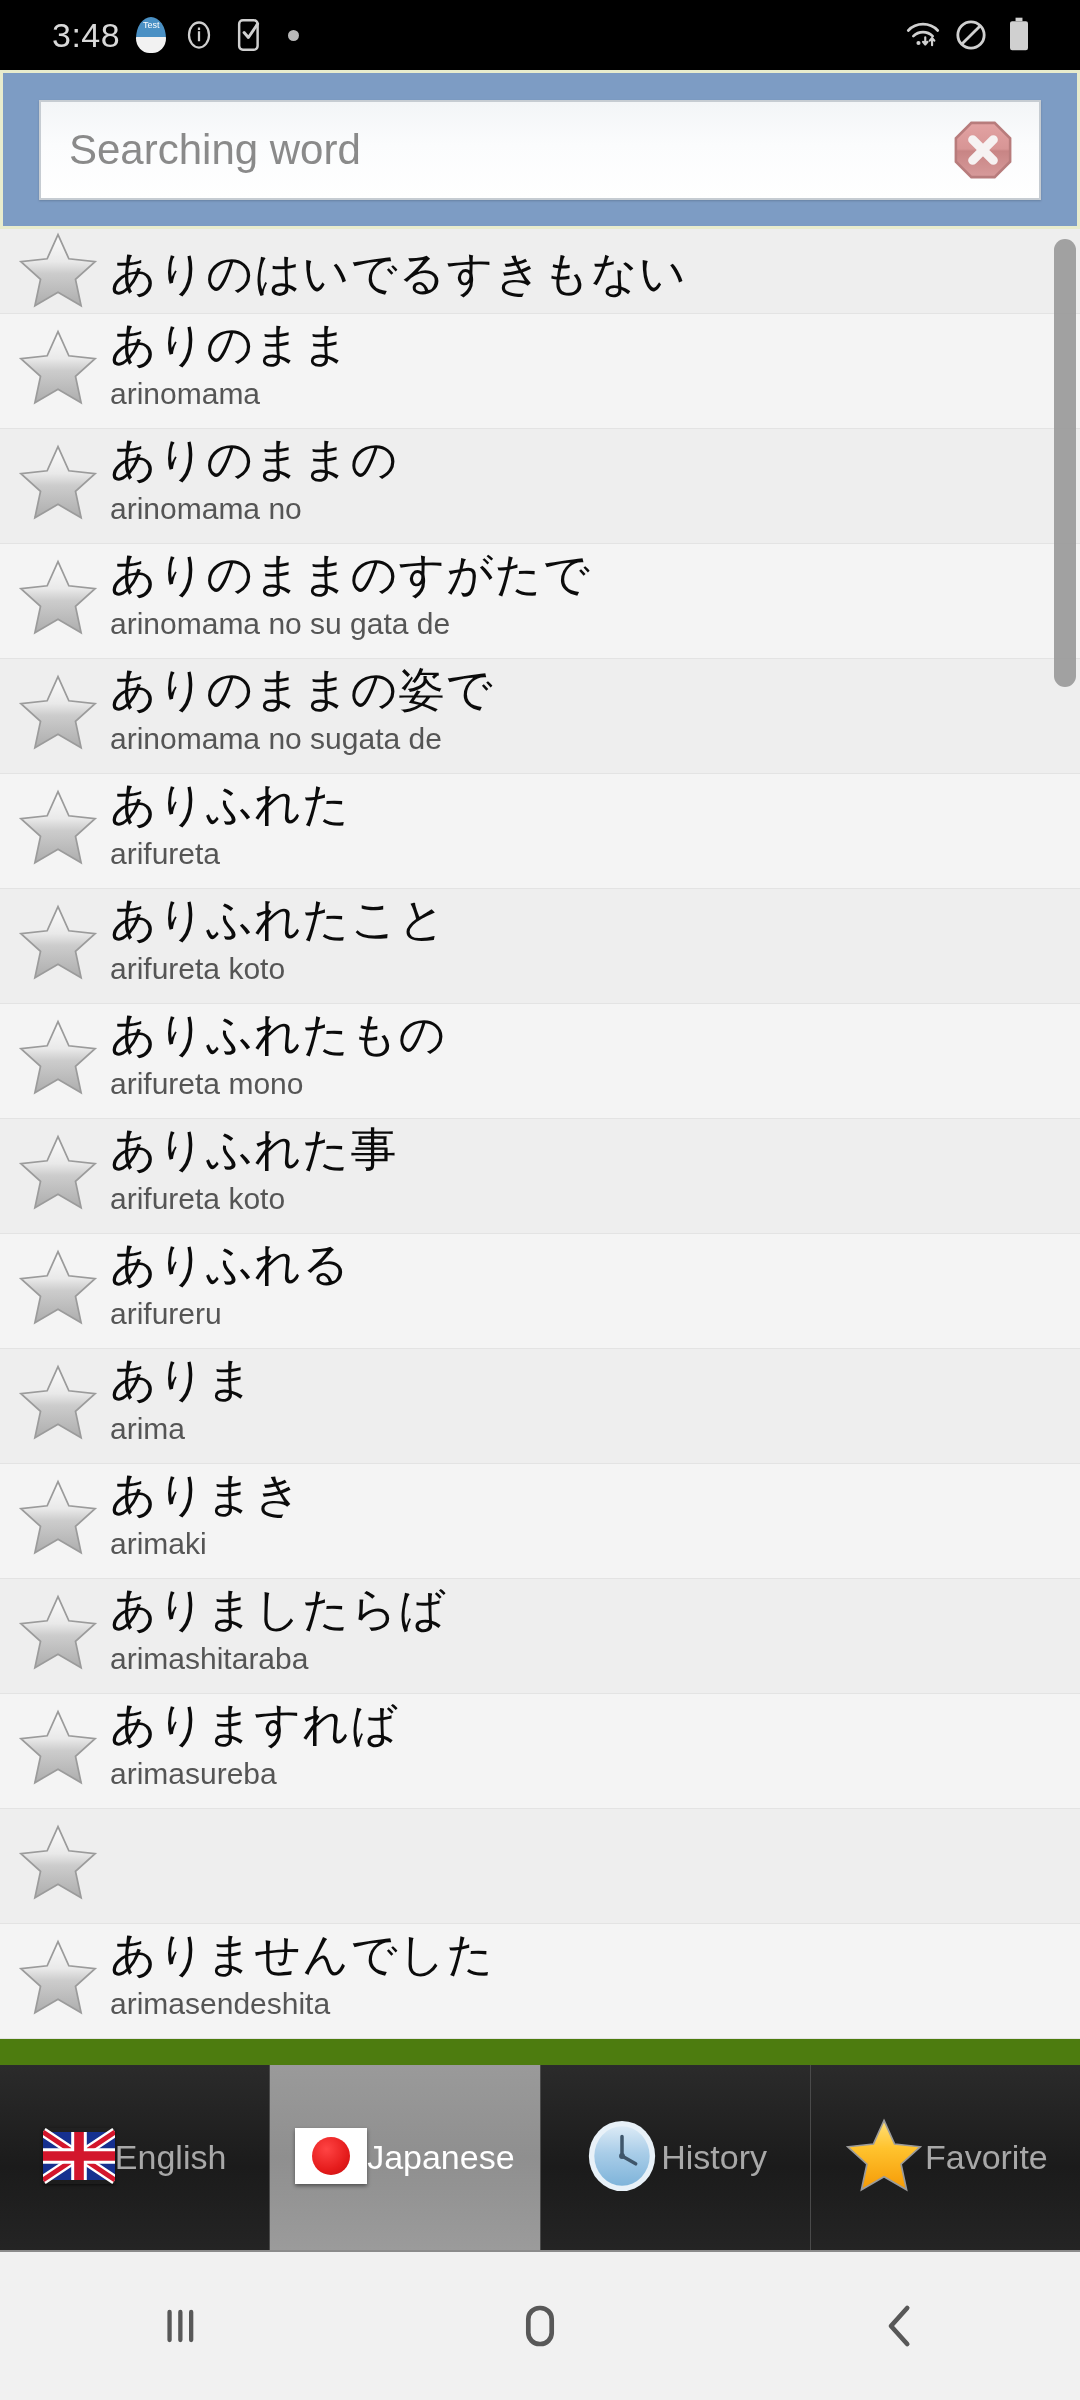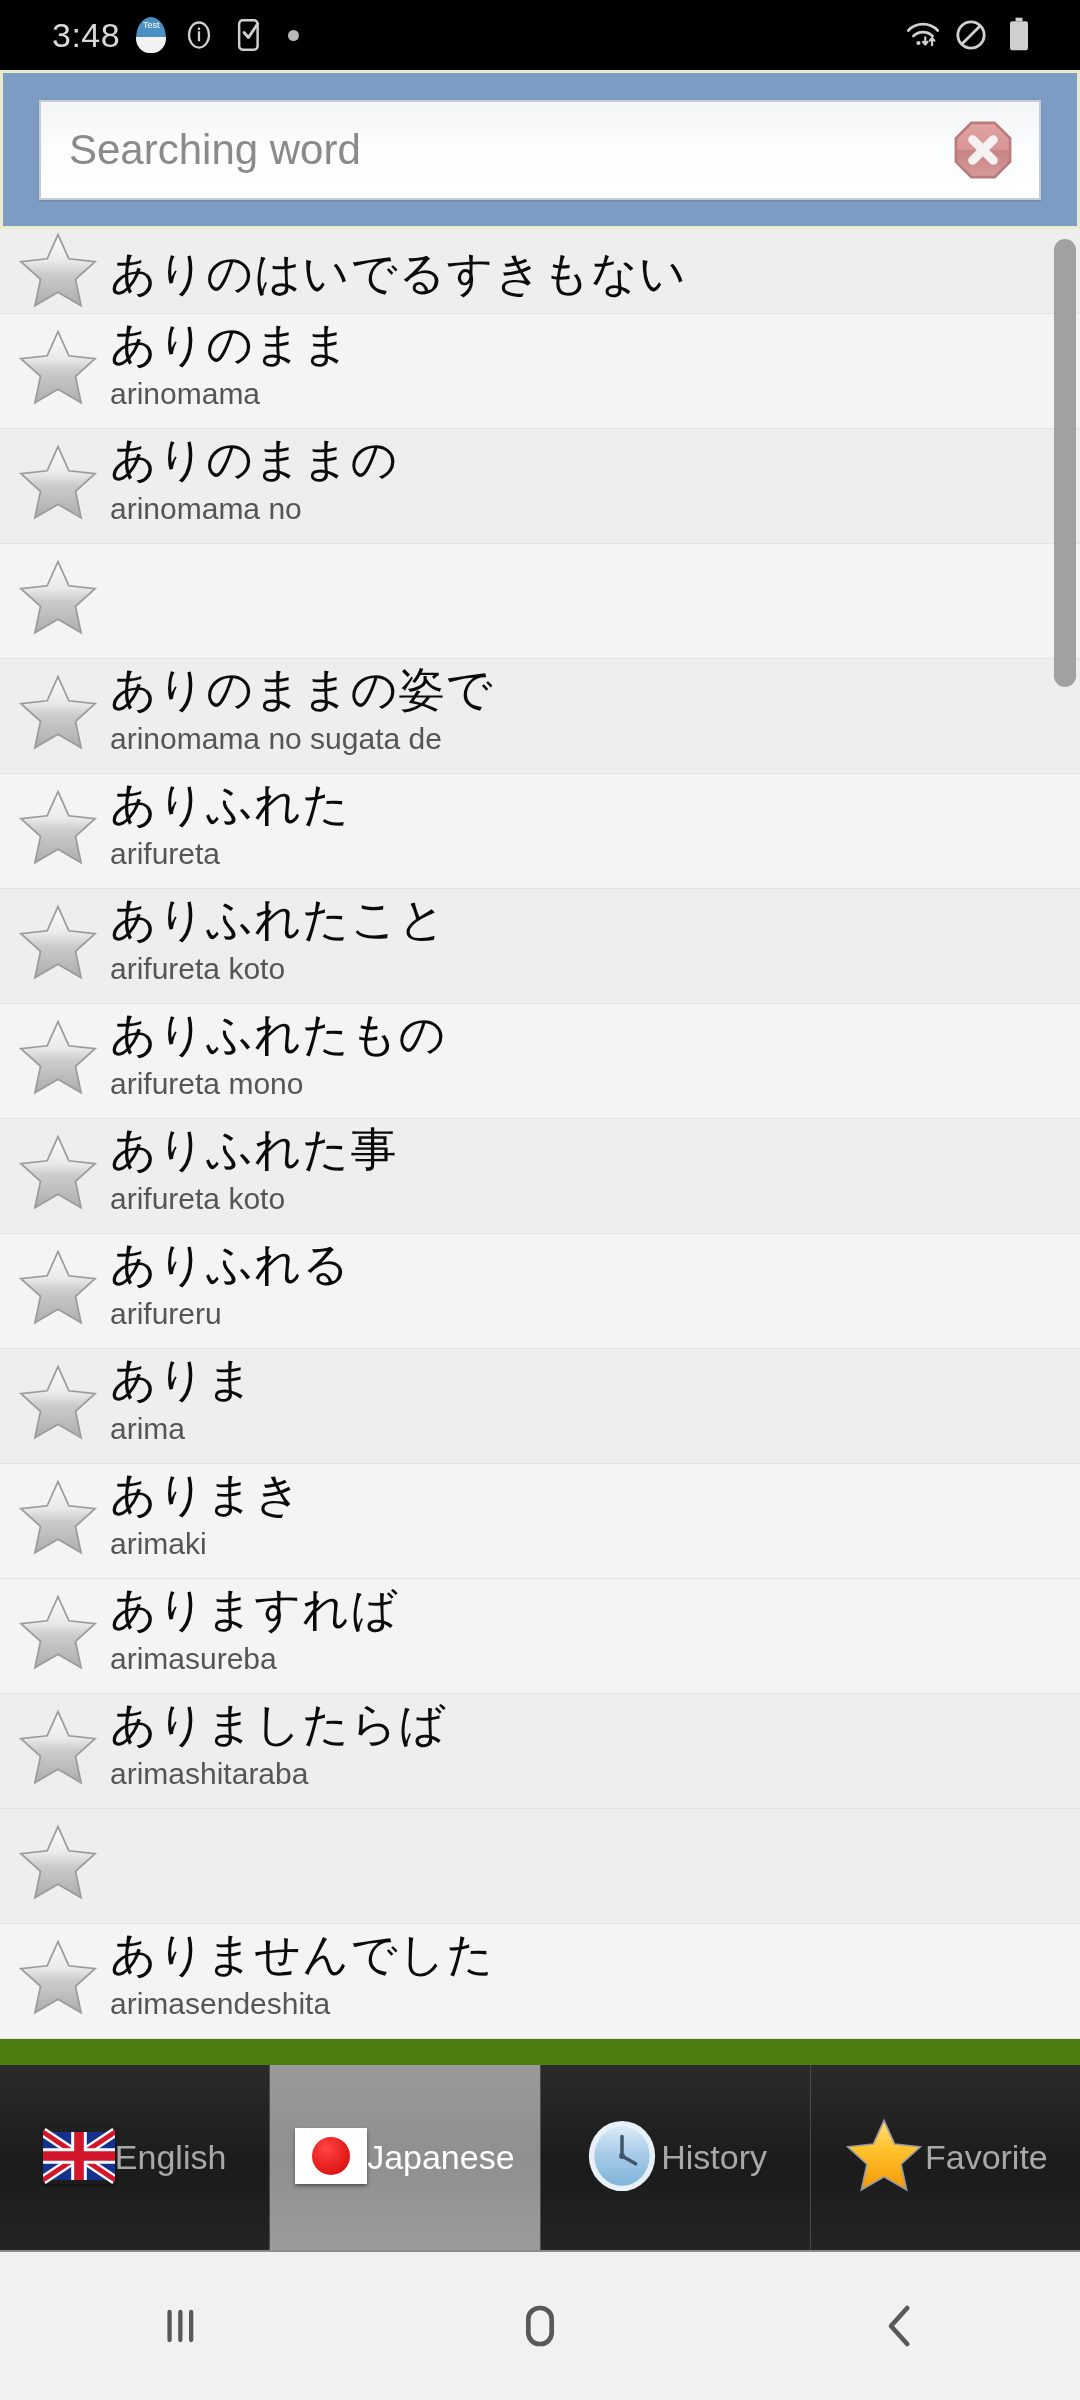--- a/index.html
+++ b/index.html
@@ -231,20 +231,24 @@
             <div class="jp">ありのままの</div>
             <div class="romaji">arinomama no</div>
           </div>
         </div>
         <div class="row alt">
           <span class="star">
             <svg width="84" height="84" viewBox="0 0 24 24">
               <path d="M12 1.6 L15.1 8.5 L22.6 9.3 L17 14.4 L18.6 21.9 L12 18.1 L5.4 21.9 L7 14.4 L1.4 9.3 L8.9 8.5 Z" fill="url(#graystar)" stroke="#9b9b9b" stroke-width="0.5"></path>
             </svg>
           </span>
+          <div class="rowtext">
+            <div class="jp">ありのままのすがたで</div>
+            <div class="romaji">arinomama no su gata de</div>
+          </div>
         </div>
         <div class="row">
           <span class="star">
             <svg width="84" height="84" viewBox="0 0 24 24">
               <path d="M12 1.6 L15.1 8.5 L22.6 9.3 L17 14.4 L18.6 21.9 L12 18.1 L5.4 21.9 L7 14.4 L1.4 9.3 L8.9 8.5 Z" fill="url(#graystar)" stroke="#9b9b9b" stroke-width="0.5"></path>
             </svg>
           </span>
           <div class="rowtext">
             <div class="jp">ありのままの姿で</div>
             <div class="romaji">arinomama no sugata de</div>
@@ -320,40 +324,40 @@
           <span class="star">
             <svg width="84" height="84" viewBox="0 0 24 24">
               <path d="M12 1.6 L15.1 8.5 L22.6 9.3 L17 14.4 L18.6 21.9 L12 18.1 L5.4 21.9 L7 14.4 L1.4 9.3 L8.9 8.5 Z" fill="url(#graystar)" stroke="#9b9b9b" stroke-width="0.5"></path>
             </svg>
           </span>
           <div class="rowtext">
             <div class="jp">ありまき</div>
             <div class="romaji">arimaki</div>
           </div>
         </div>
+        <div class="row">
+          <span class="star">
+            <svg width="84" height="84" viewBox="0 0 24 24">
+              <path d="M12 1.6 L15.1 8.5 L22.6 9.3 L17 14.4 L18.6 21.9 L12 18.1 L5.4 21.9 L7 14.4 L1.4 9.3 L8.9 8.5 Z" fill="url(#graystar)" stroke="#9b9b9b" stroke-width="0.5"></path>
+            </svg>
+          </span>
+          <div class="rowtext">
+            <div class="jp">ありましたらば</div>
+            <div class="romaji">arimashitaraba</div>
+          </div>
+        </div>
         <div class="row alt">
           <span class="star">
             <svg width="84" height="84" viewBox="0 0 24 24">
               <path d="M12 1.6 L15.1 8.5 L22.6 9.3 L17 14.4 L18.6 21.9 L12 18.1 L5.4 21.9 L7 14.4 L1.4 9.3 L8.9 8.5 Z" fill="url(#graystar)" stroke="#9b9b9b" stroke-width="0.5"></path>
             </svg>
           </span>
           <div class="rowtext">
             <div class="jp">ありますれば</div>
             <div class="romaji">arimasureba</div>
-          </div>
-        </div>
-        <div class="row">
-          <span class="star">
-            <svg width="84" height="84" viewBox="0 0 24 24">
-              <path d="M12 1.6 L15.1 8.5 L22.6 9.3 L17 14.4 L18.6 21.9 L12 18.1 L5.4 21.9 L7 14.4 L1.4 9.3 L8.9 8.5 Z" fill="url(#graystar)" stroke="#9b9b9b" stroke-width="0.5"></path>
-            </svg>
-          </span>
-          <div class="rowtext">
-            <div class="jp">ありましたらば</div>
-            <div class="romaji">arimashitaraba</div>
           </div>
         </div>
         <div class="row">
           <span class="star">
             <svg width="84" height="84" viewBox="0 0 24 24">
               <path d="M12 1.6 L15.1 8.5 L22.6 9.3 L17 14.4 L18.6 21.9 L12 18.1 L5.4 21.9 L7 14.4 L1.4 9.3 L8.9 8.5 Z" fill="url(#graystar)" stroke="#9b9b9b" stroke-width="0.5"></path>
             </svg>
           </span>
         </div>
         <div class="row alt">

